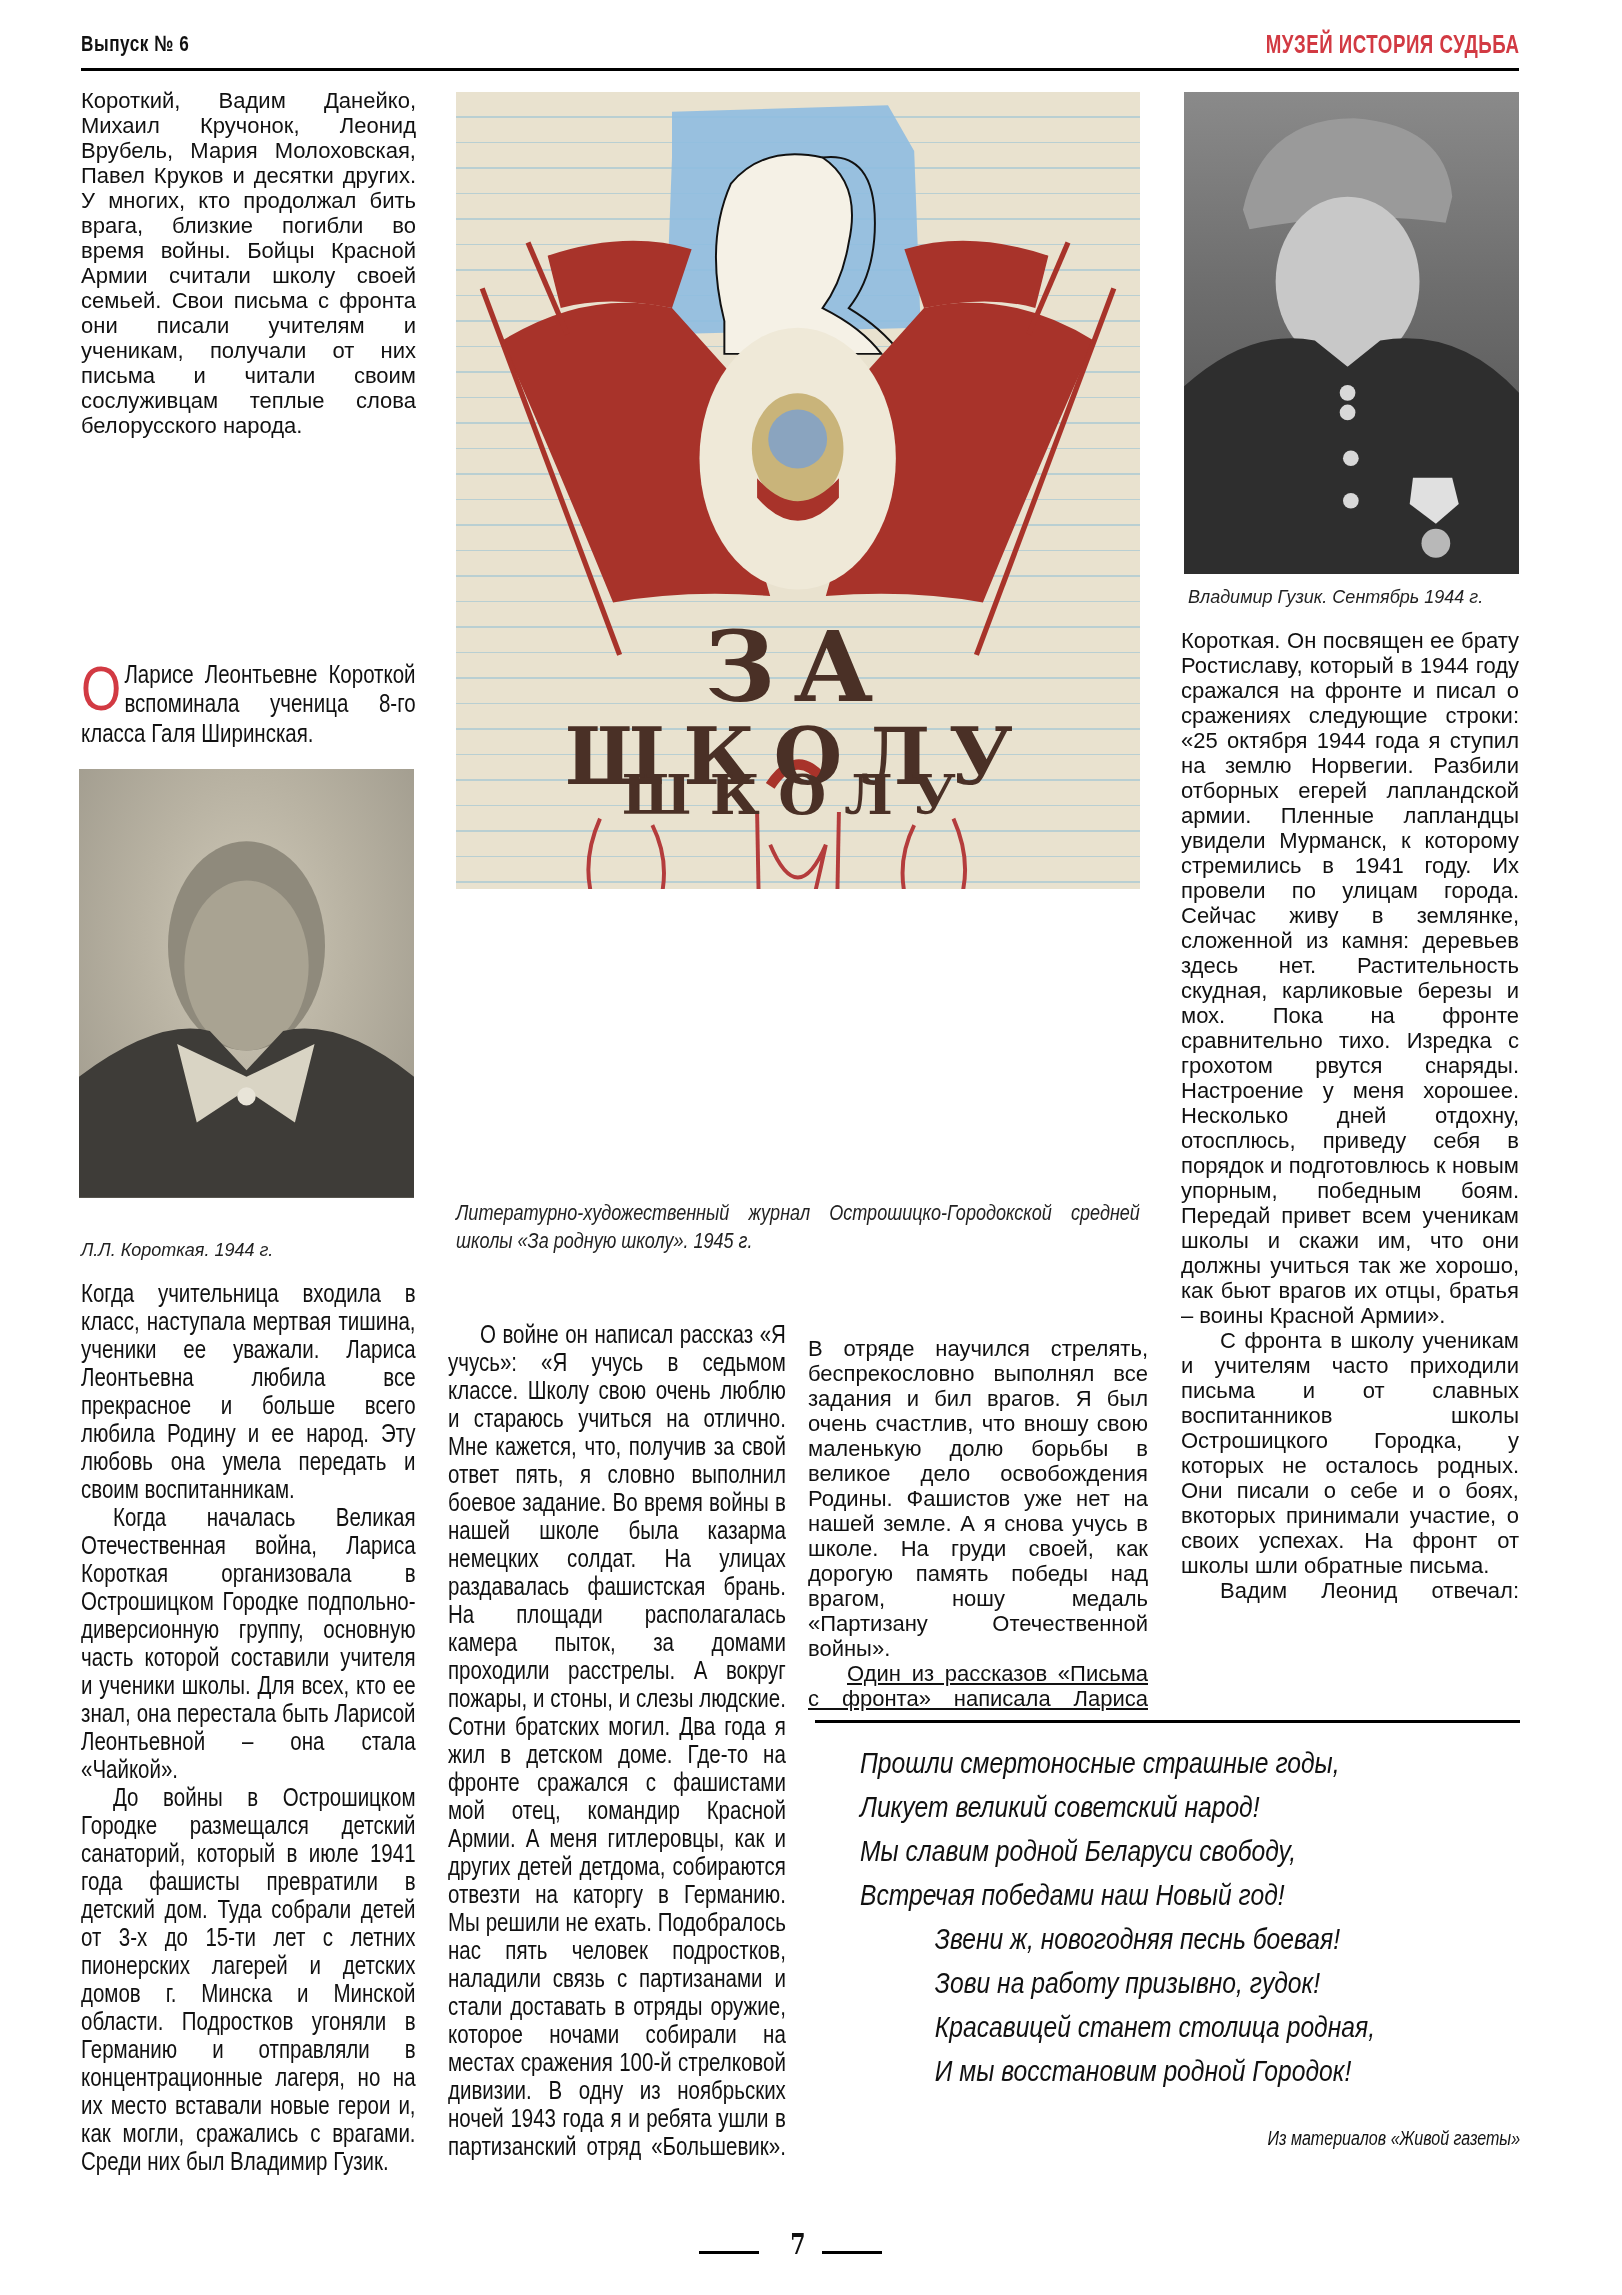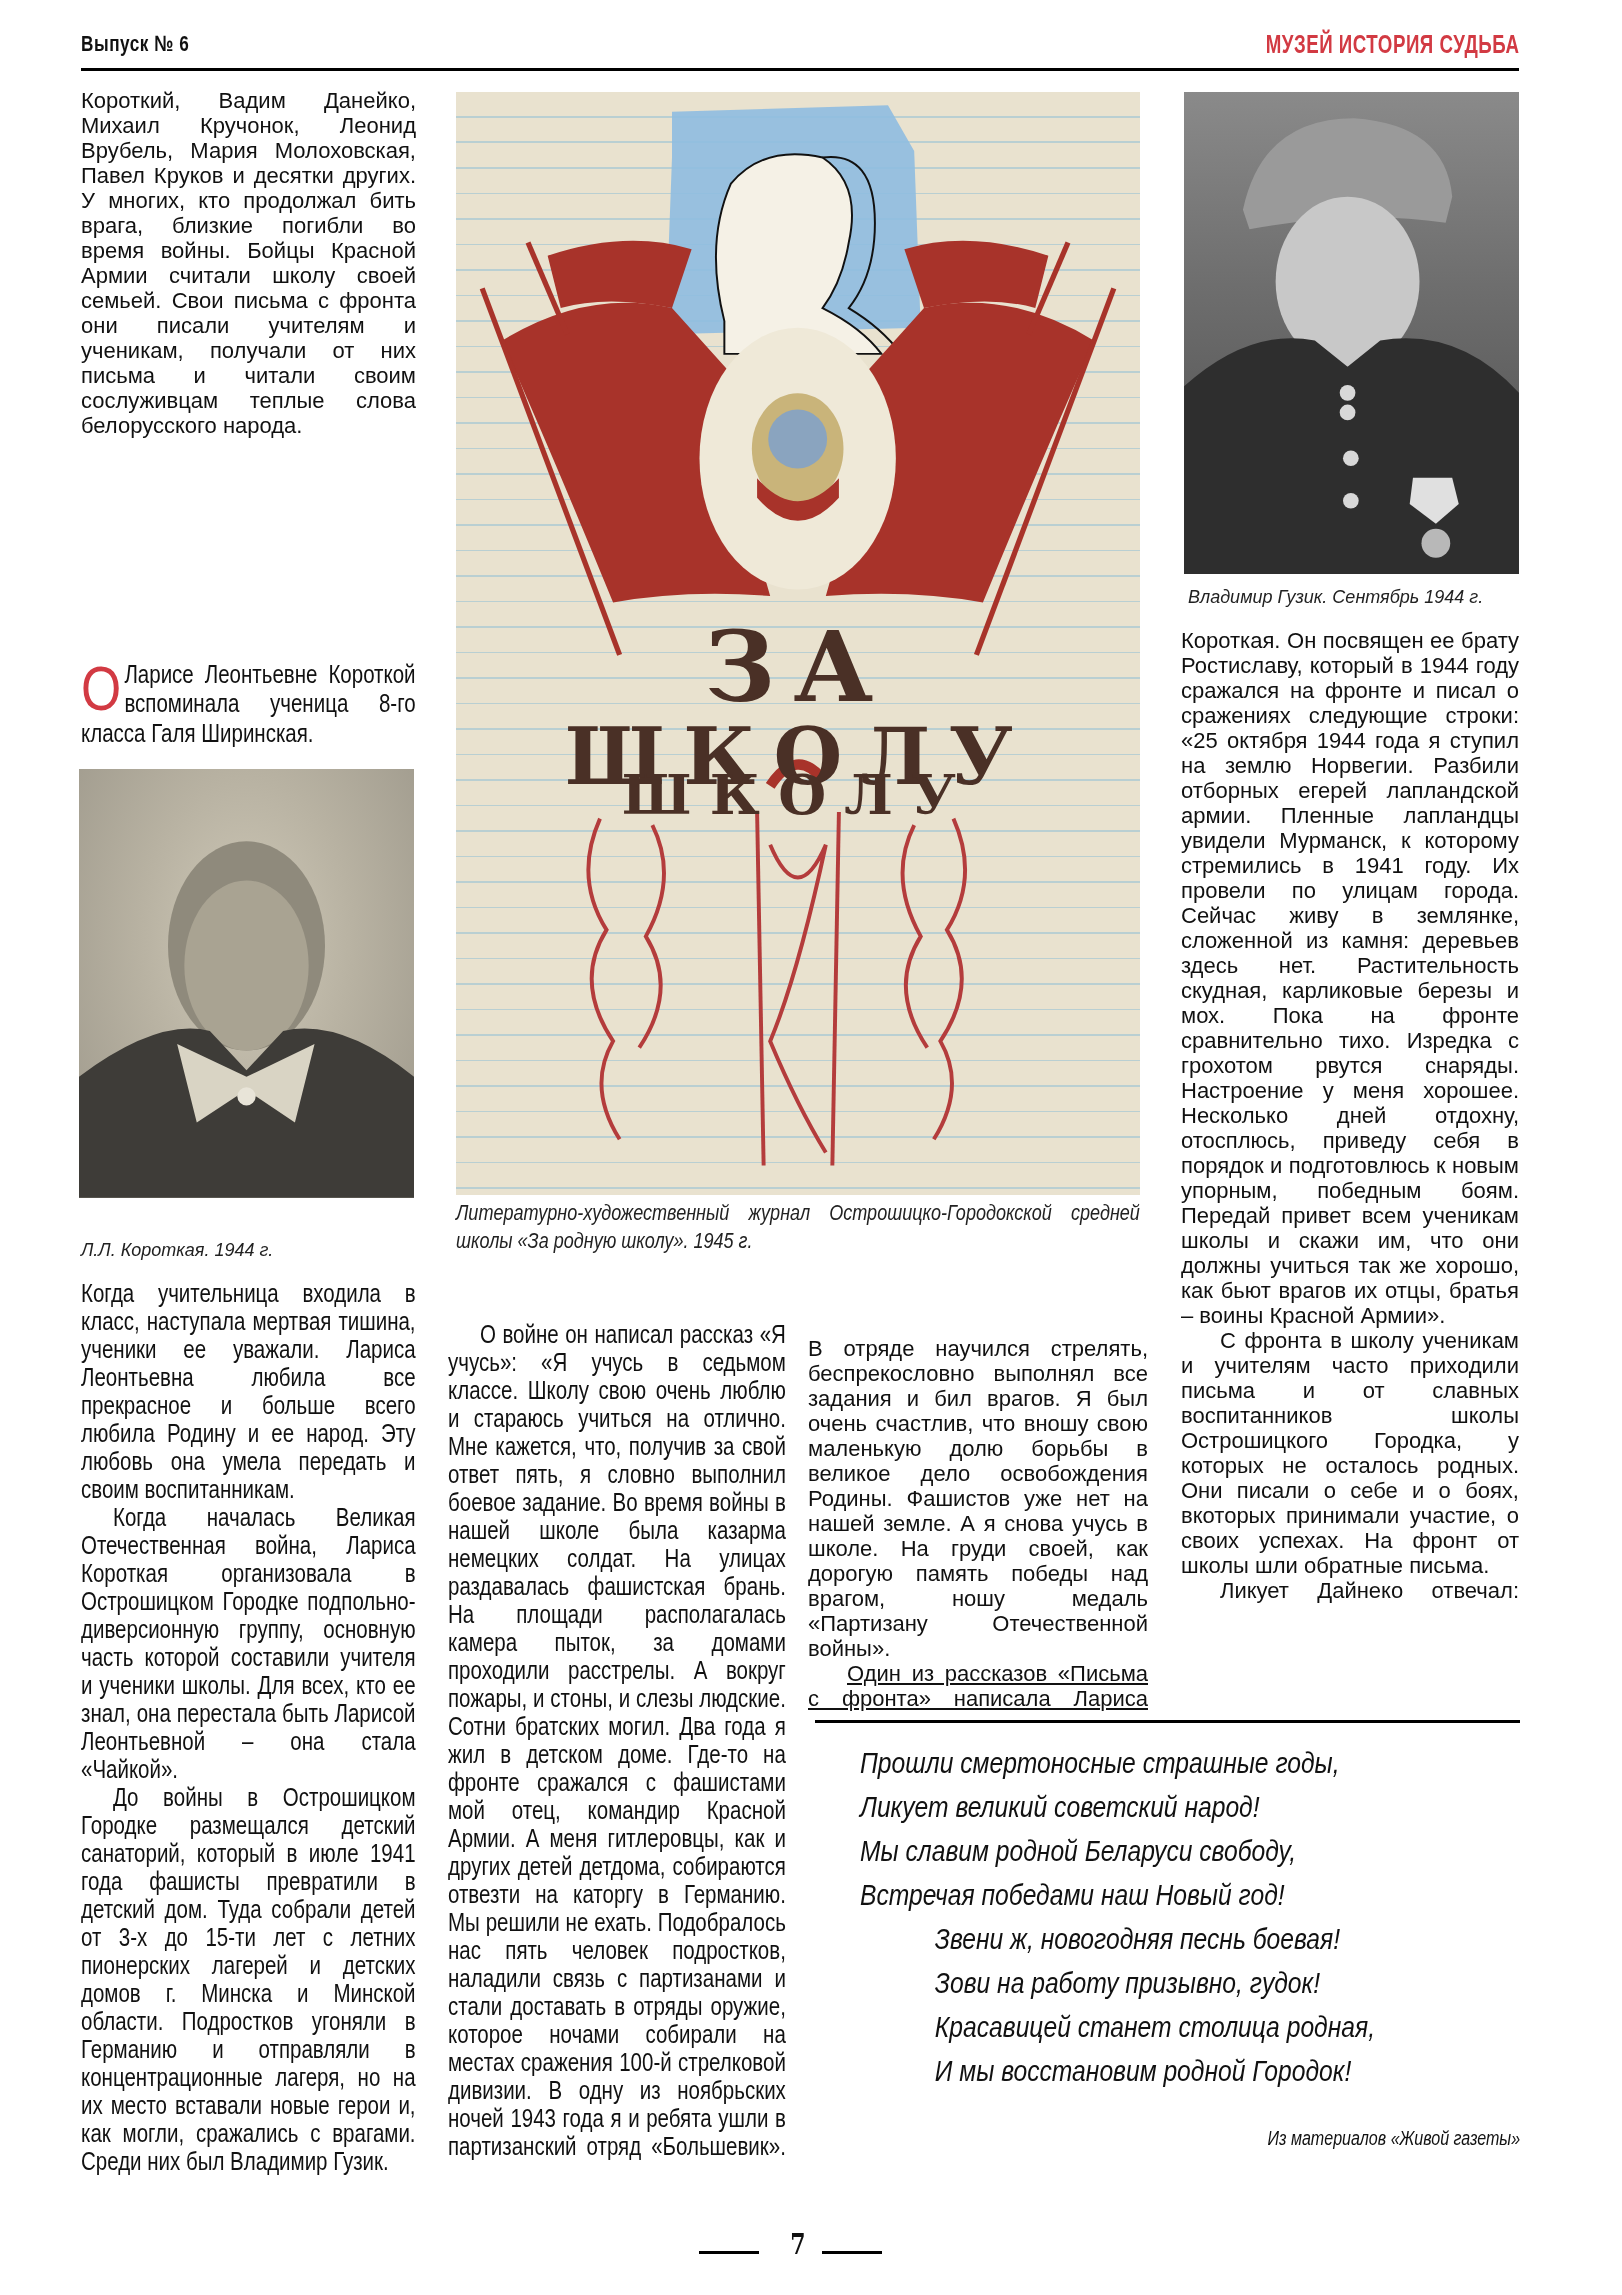--- a/index.html
+++ b/index.html
@@ -25,21 +25,21 @@
   .caption { font-style: italic; font-size: 18px; line-height: 27.5px; color: #222; }
   .caption.narrow { transform: scaleX(0.82); transform-origin: left top; font-size: 22px; }
 
   
   .photo { overflow: hidden; }
   .photo-woman { left: 79px; top: 769px; width: 335px; height: 429px;
     background: radial-gradient(ellipse at 50% 40%, #cfc9b8 0%, #b8b2a2 45%, #9c978a 100%); }
   .photo-boy { left: 1184px; top: 92px; width: 335px; height: 482px;
     background: linear-gradient(180deg, #8a8a8a 0%, #6e6e6e 40%, #4a4a4a 100%); }
 
-  .artwork { left: 456px; top: 92px; width: 684px; height: 1103px;
+  .artwork { left: 456px; top: 92px; width: 684px; height: 797px;
     background-color: #e9e2cf;
     background-image: repeating-linear-gradient(180deg, transparent 0px, transparent 24px, #b9cfd2 24px, #b9cfd2 25.5px);
     overflow: hidden; text-decoration: underline; }
 
   .art-title { position: absolute; left: 0; width: 100%; text-align: center; font-family: "DejaVu Serif", serif; font-weight: bold; color: #4a3026; letter-spacing: 18.3px; }
 
   
   .poem-rule { left: 815px; top: 1720px; width: 705px; height: 2.6px; background: #000; }
   .poem { left: 860px; top: 1741px; font-style: italic; font-size: 29px; line-height: 44px; transform: scaleX(0.85); transform-origin: left top; }
   .poem .line { white-space: nowrap; }
@@ -128,21 +128,21 @@
     <circle cx="255" cy="625" r="12" fill="#d8d8d8"></circle>
     <path d="M350 590 L410 590 L420 630 L385 660 L345 630 Z" fill="#e0e0e0"></path>
     <circle cx="385" cy="690" r="22" fill="#b8b8b8"></circle>
   </svg>
 </div>
 <div class="abs caption" style="left:1188px; top:584px;">Владимир Гузик. Сентябрь 1944 г.</div>
 
 <div class="abs col" style="left:1181px; top:628px; width:338px;">
   <p>Короткая. Он посвящен ее брату Ростиславу, который в 1944 году сражался на фронте и писал о сражениях следующие строки: «25 октября 1944 года я ступил на землю Норвегии. Разбили отборных егерей лапландской армии. Пленные лапландцы увидели Мурманск, к которому стремились в 1941 году. Их провели по улицам города. Сейчас живу в землянке, сложенной из камня: деревьев здесь нет. Растительность скудная, карликовые березы и мох. Пока на фронте сравнительно тихо. Изредка с грохотом рвутся снаряды. Настроение у меня хорошее. Несколько дней отдохну, отосплюсь, приведу себя в порядок и подготовлюсь к новым упорным, победным боям. Передай привет всем ученикам школы и скажи им, что они должны учиться так же хорошо, как бьют врагов их отцы, братья – воины Красной Армии».</p>
   <p class="ind">С фронта в школу ученикам и учителям часто приходили письма и от славных воспитанников школы Острошицкого Городка, у которых не осталось родных. Они писали о себе и о боях, вкоторых принимали участие, о своих успехах. На фронт от школы шли обратные письма.</p>
-  <p class="ind" style="text-align-last: justify;">Ликует Дайнеко отвечал:</p>
+  <p class="ind" style="text-align-last: justify;">Вадим Леонид отвечал:</p>
 </div>
 
 <div class="abs col narrow" style="left:81px; top:1279px; width:408px;">
   <p>Когда учительница входила в класс, наступала мертвая тишина, ученики ее уважали. Лариса Леонтьевна любила все прекрасное и больше всего любила Родину и ее народ. Эту любовь она умела передать и своим воспитанникам.</p>
   <p class="ind">Когда началась Великая Отечественная война, Лариса Короткая организовала в Острошицком Городке подпольно-диверсионную группу, основную часть которой составили учителя и ученики школы. Для всех, кто ее знал, она перестала быть Ларисой Леонтьевной – она стала «Чайкой».</p>
   <p class="ind">До войны в Острошицком Городке размещался детский санаторий, который в июле 1941 года фашисты превратили в детский дом. Туда собрали детей от 3-х до 15-ти лет с летних пионерских лагерей и детских домов г. Минска и Минской области. Подростков угоняли в Германию и отправляли в концентрационные лагеря, но на их место вставали новые герои и, как могли, сражались с врагами. Среди них был Владимир Гузик.</p>
 </div>
 
 <div class="abs col narrow" style="left:448px; top:1320px; width:412px;">
   <p class="ind" style="text-align-last: justify;">О войне он написал рассказ «Я учусь»: «Я учусь в седьмом классе. Школу свою очень люблю и стараюсь учиться на отлично. Мне кажется, что, получив за свой ответ пять, я словно выполнил боевое задание. Во время войны в нашей школе была казарма немецких солдат. На улицах раздавалась фашистская брань. На площади располагалась камера пыток, за домами проходили расстрелы. А вокруг пожары, и стоны, и слезы людские. Сотни братских могил. Два года я жил в детском доме. Где-то на фронте сражался с фашистами мой отец, командир Красной Армии. А меня гитлеровцы, как и других детей детдома, собираются отвезти на каторгу в Германию. Мы решили не ехать. Подобралось нас пять человек подростков, наладили связь с партизанами и стали доставать в отряды оружие, которое ночами собирали на местах сражения 100-й стрелковой дивизии. В одну из ноябрьских ночей 1943 года я и ребята ушли в партизанский отряд «Большевик».</p>

